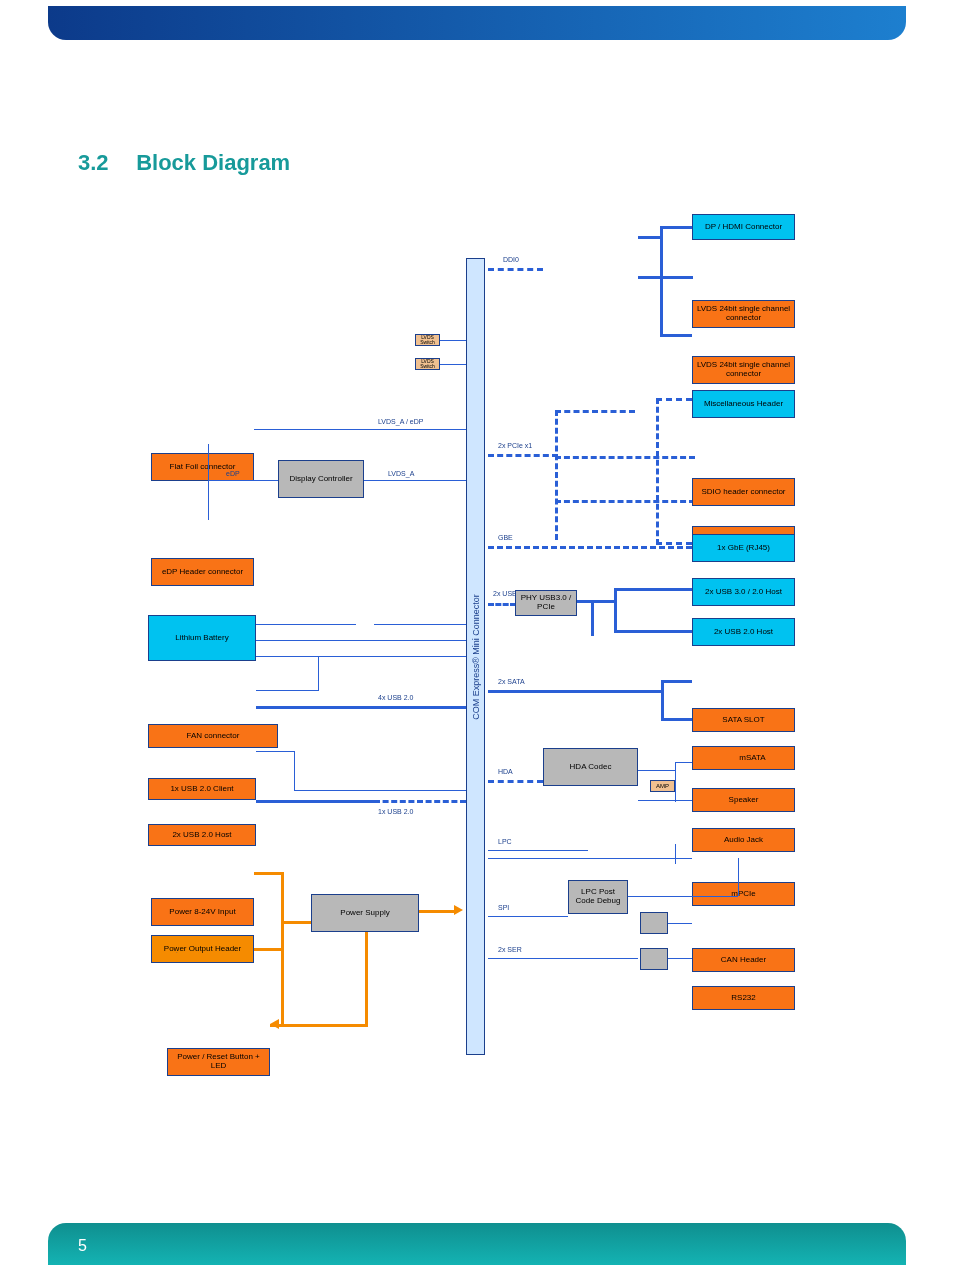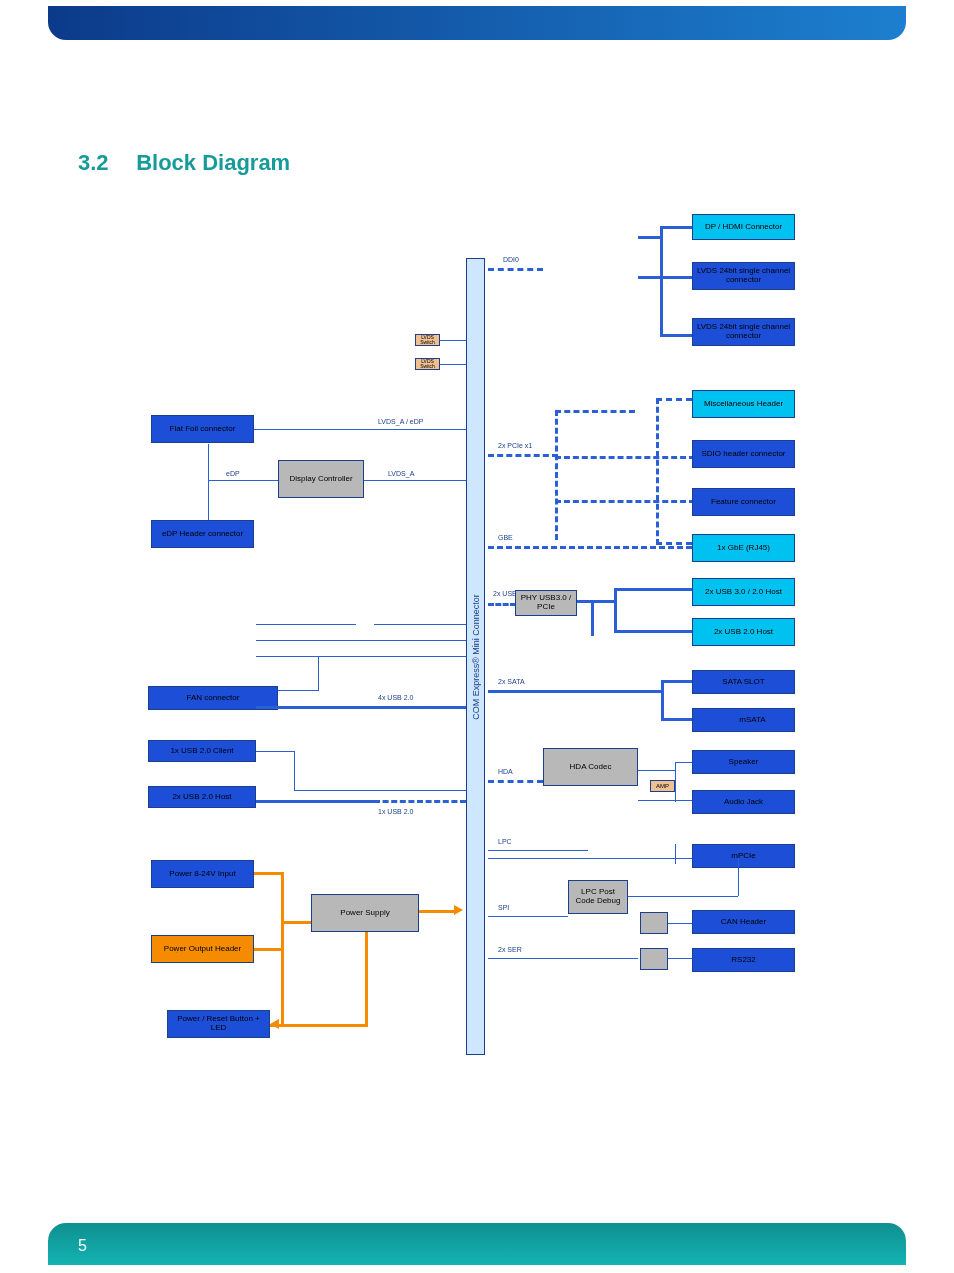--- a/index.html
+++ b/index.html
@@ -37,21 +37,21 @@
     position:absolute; top:50%; left:50%;
     transform:translate(-50%,-50%) rotate(-90deg);
     white-space:nowrap; font-size:9px; color:#1b3f8c;
   }
 
   .blk {
     position:absolute; border:1px solid #1b3f8c; font-size:8px;
     display:flex; align-items:center; justify-content:center; text-align:center;
     line-height:1.1; padding:1px 2px; box-sizing:border-box;
   }
-  .green  { background:#1d4ed8; }
+  .green  { background:#f97316;margin-top:38px; }
   .cyan   { background:#00c2f0; }
   .gray   { background:#b8b8b8; }
   .tan    { background:#f0c090; }
   .orange { background:#f58b00; }
 
   .wire { position:absolute; background:#2a5fd6; }
   .wire.v { width:1px; }
   .wire.h { height:1px; }
   .wire.thick.h { height:3px; }
   .wire.thick.v { width:3px; }
@@ -168,20 +168,21 @@
     <div class="wire thick v" style="left:536px; top:388px; height:45px;"></div>
     <div class="wire thick h" style="left:536px; top:388px; width:78px;"></div>
     <div class="wire thick h" style="left:536px; top:430px; width:78px;"></div>
     <div class="wire thick v" style="left:513px; top:400px; height:36px;"></div>
 
     <div class="blk cyan" style="left:614px; top:378px; width:103px; height:28px;text-align:right;">2x USB 3.0 /
 2.0 Host</div>
     <div class="blk cyan" style="left:614px; top:418px; width:103px; height:28px;">2x USB 2.0
 Host</div>
 
+    <div class="blk cyan" style="left:70px;  top:415px; width:108px; height:46px;">Lithium Battery</div>
     <div class="wire h" style="left:178px; top:424px; width:100px;"></div>
     <div class="wire h" style="left:178px; top:440px; width:210px;"></div>
     <div class="wire h" style="left:296px; top:424px; width:92px;"></div>
     <div class="wire h" style="left:178px; top:456px; width:210px;"></div>
 
     <div class="wire v" style="left:240px; top:456px; height:35px;"></div>
     <div class="wire h" style="left:178px; top:490px; width:62px;"></div>
 
     <div class="blk green" style="left:70px;  top:486px; width:130px; height:24px;">FAN connector</div>
     <div class="wire thick h" style="left:178px; top:506px; width:210px;"></div>

